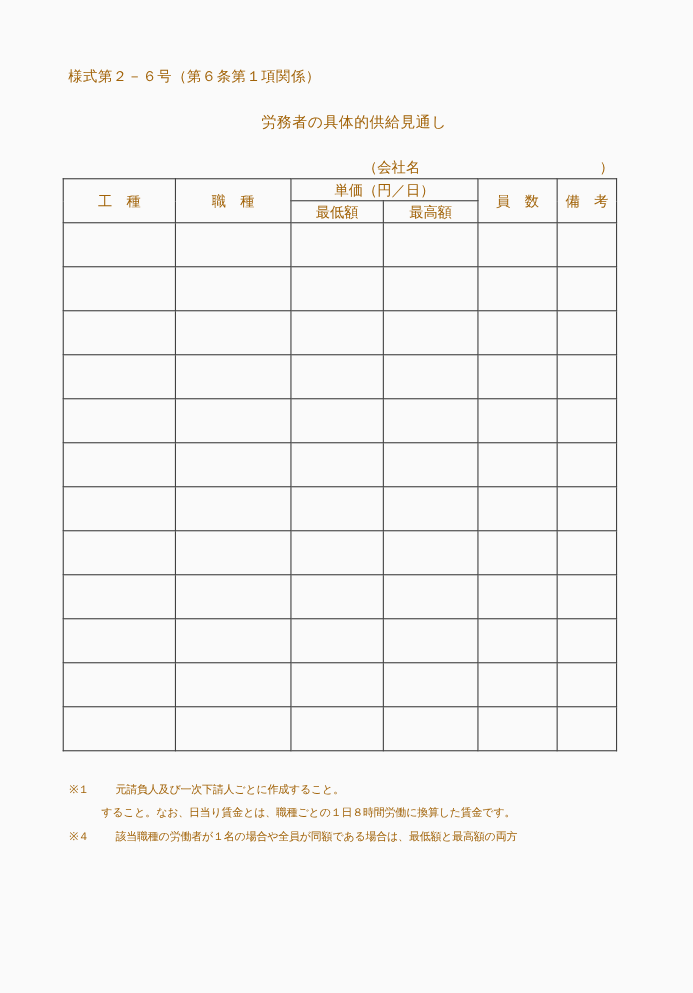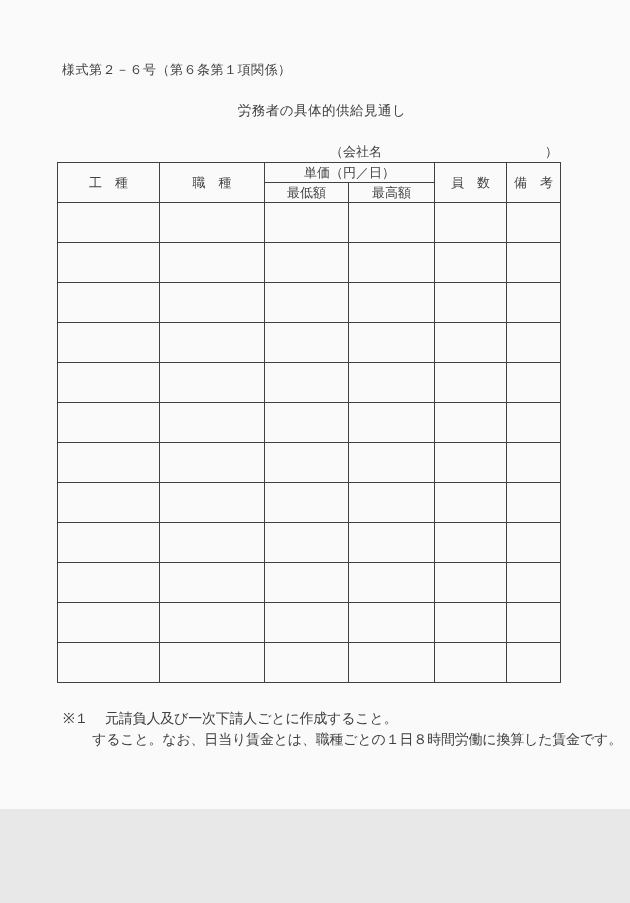--- a/index.html
+++ b/index.html
@@ -4,23 +4,23 @@
 <style>
   * { margin: 0; padding: 0; box-sizing: border-box; }
   html, body { width: 630px; }
   body {
     font-family: "Liberation Serif", "DejaVu Serif", serif;
     background: #e8e8e8;
   }
   .page {
     position: relative;
     width: 630px;
-    height: 809px;
+    height: 903px;
     background: #fafafa;
-    color: #404040;
+    color: #a16207;
     overflow: hidden;
   }
   .form-no {
     position: absolute;
     left: 62px;
     top: 61px;
     font-size: 13px;
     letter-spacing: 0.5px;
     white-space: nowrap;
   }
@@ -60,30 +60,30 @@
   }
   .form-table thead tr.hrow1 th { height: 20px; }
   .form-table thead tr.hrow2 th { height: 20px; }
   .form-table thead th.span2 { height: 41px; margin-top: 12px; }
   .form-table tbody td { height: 40px; }
   .notes {
     position: absolute;
     left: 63px;
     top: 708px;
     width: 510px;
-    font-size: 14px;
+    font-size: 10px;
     line-height: 21.3px;
     letter-spacing: -0.2px;
   }
   .note-line { white-space: nowrap; }
   .note-label {
     display: inline-block;
     width: 42px;
   }
-  .note-cont { padding-left: 29px; text-align: center; }
+  .note-cont { padding-left: 29px; }
 </style>
 </head>
 <body>
 
 <div class="page">
 
   <div class="form-no">様式第２－６号（第６条第１項関係）</div>
 
   <div class="doc-title">労務者の具体的供給見通し</div>
 
@@ -212,15 +212,18 @@
           <td></td>
         </tr>
       </tbody>
   </table>
 
   <div class="notes">
     <div class="note-line">
       <span class="note-label">※１</span><span>元請負人及び一次下請人ごとに作成すること。</span>
     </div>
     <div class="note-line note-cont">すること。なお、日当り賃金とは、職種ごとの１日８時間労働に換算した賃金です。</div>
+    <div class="note-line">
+      <span class="note-label">※４</span><span>該当職種の労働者が１名の場合や全員が同額である場合は、最低額と最高額の両方</span>
+    </div>
   </div>
 
 </div>
 
 </body></html>

